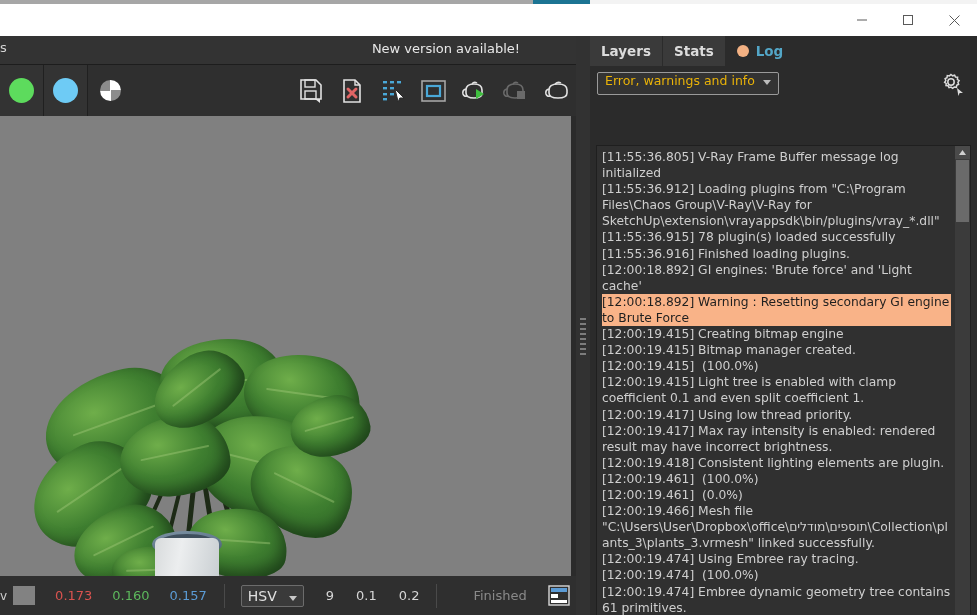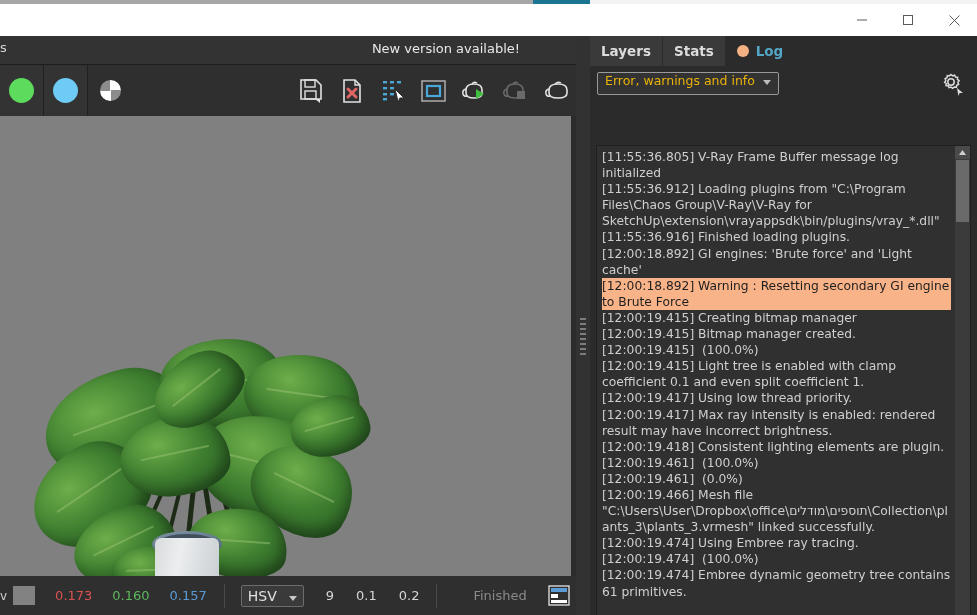--- a/index.html
+++ b/index.html
@@ -423,24 +423,25 @@
           </g>
           <path d="M17 16 l6 5 h-3.4 l-1.2 3 z" fill="#dcdcdc"></path>
         </svg>
       </div>
     </div>
 
     <div class="logbox">
       <div class="logscroll">
           <div class="logline">[11:55:36.805] V-Ray Frame Buffer message log initialized</div>
           <div class="logline">[11:55:36.912] Loading plugins from "C:\Program Files\Chaos Group\V-Ray\V-Ray for SketchUp\extension\vrayappsdk\bin/plugins/vray_*.dll"</div>
+          <div class="logline">[11:55:36.915] 78 plugin(s) loaded successfully</div>
           <div class="logline">[11:55:36.916] Finished loading plugins.</div>
           <div class="logline">[12:00:18.892] GI engines: 'Brute force' and 'Light cache'</div>
           <div class="logline warn">[12:00:18.892] Warning : Resetting secondary GI engine to Brute Force</div>
-          <div class="logline">[12:00:19.415] Creating bitmap manager</div>
+          <div class="logline">[12:00:19.415] Creating bitmap engine</div>
           <div class="logline">[12:00:19.415] Bitmap manager created.</div>
           <div class="logline">[12:00:19.415]  (100.0%)</div>
           <div class="logline">[12:00:19.415] Light tree is enabled with clamp coefficient 0.1 and even split coefficient 1.</div>
           <div class="logline">[12:00:19.417] Using low thread priority.</div>
           <div class="logline">[12:00:19.417] Max ray intensity is enabled: rendered result may have incorrect brightness.</div>
           <div class="logline">[12:00:19.418] Consistent lighting elements are plugin.</div>
           <div class="logline">[12:00:19.461]  (100.0%)</div>
           <div class="logline">[12:00:19.461]  (0.0%)</div>
           <div class="logline">[12:00:19.466] Mesh file "C:\Users\User\Dropbox\office\תוספים\מודלים\Collection\plants_3\plants_3.vrmesh" linked successfully.</div>
           <div class="logline">[12:00:19.474] Using Embree ray tracing.</div>

